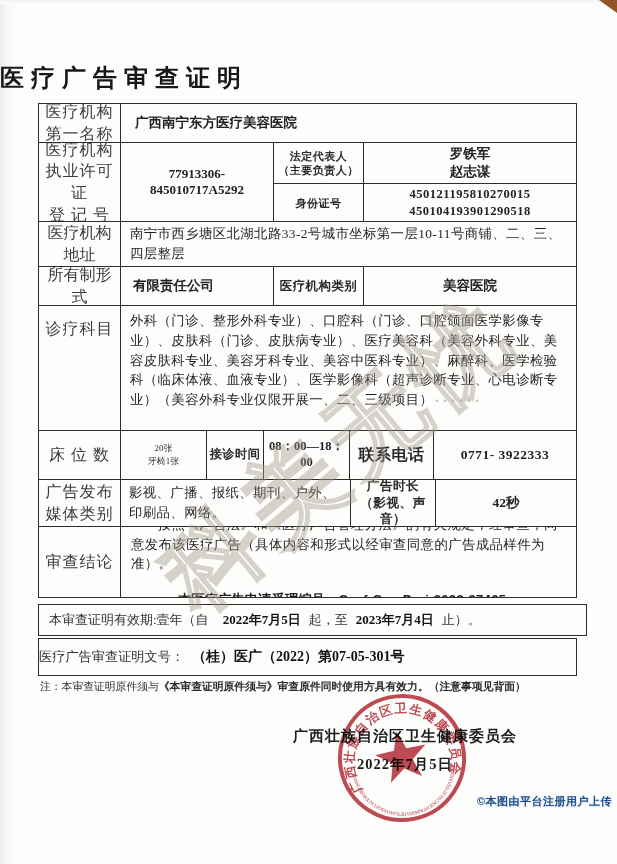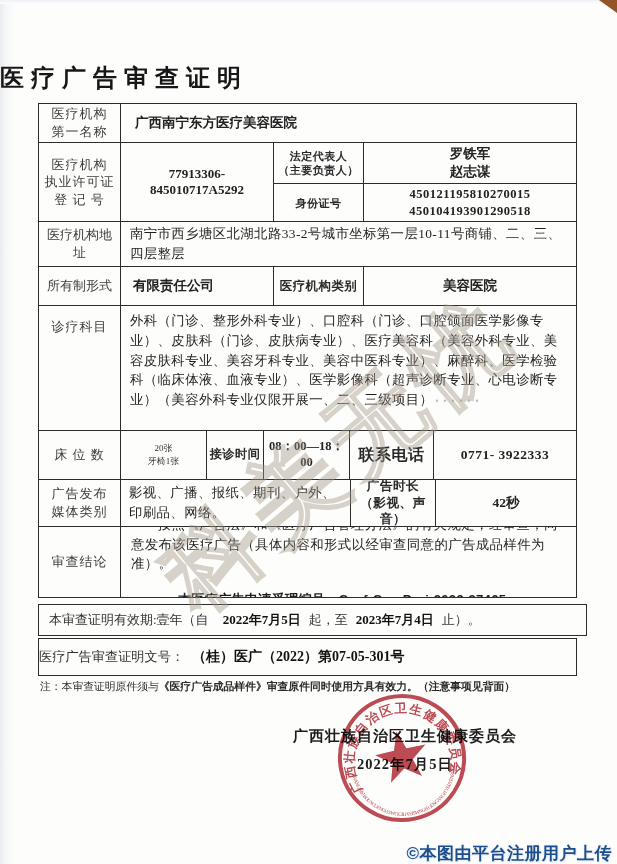--- a/index.html
+++ b/index.html
@@ -16,21 +16,21 @@
     font-size:24px;font-weight:700;letter-spacing:7px;color:#171717;margin-top:14px;}
   
   .box{position:absolute;left:38px;width:537px;border:1.6px solid #2c2c2c;box-sizing:content-box;background:transparent;}
   .main-table{top:103px;}
   .row{display:flex;border-bottom:1.4px solid #2c2c2c;overflow:hidden;}
   .row:last-child{border-bottom:none;}
   .cell{border-right:1.4px solid #2c2c2c;box-sizing:border-box;padding:2px 4px;
     display:flex;align-items:center;justify-content:center;text-align:center;overflow:hidden;}
   .cell:last-child{border-right:none;}
   .cell.left{justify-content:flex-start;text-align:left;}
-  .lbl{font-size:13px;font-weight:500;color:#3d3d3d;letter-spacing:1px;line-height:1.35;}
+  .lbl{font-size:16px;font-weight:500;color:#3d3d3d;letter-spacing:1px;line-height:1.35;}
   .lbl2{font-size:11px;font-weight:600;color:#2a2a2a;letter-spacing:.5px;line-height:1.3;}
   .val{font-size:13.5px;font-weight:600;color:#222;}
   .preline{white-space:pre-line;}
   .w82{width:82px;flex:none;} .w153{width:153px;flex:none;} .w90{width:90px;flex:none;}
   .w86{width:86px;flex:none;} .w57{width:57px;flex:none;} .w84{width:84px;flex:none;}
   .w230{width:230px;flex:none;} .w85{width:85px;flex:none;align-items:center;}
   .grow{flex:1;}
   .subcol{flex:1;display:flex;flex-direction:column;}
   .subrow{display:flex;flex:1;border-bottom:1.4px solid #2c2c2c;}
   .subrow:last-child{border-bottom:none;}
@@ -55,23 +55,23 @@
   .note-em{font-weight:700;}
   .issuer{position:absolute;left:250px;top:727px;width:310px;text-align:center;z-index:2;}
   .issuer-name{font-size:15px;font-weight:700;letter-spacing:1px;color:#1c1c1c;}
   .issuer-date{margin-top:9px;font-size:14.5px;font-weight:700;letter-spacing:1px;color:#1c1c1c;}
   .stamp{position:absolute;left:332px;top:688px;z-index:3;transform:rotate(-12deg);
     opacity:.88;mix-blend-mode:multiply;}
   .watermark{position:absolute;left:70px;top:390px;width:540px;z-index:2;pointer-events:none;
     transform:rotate(-40deg);transform-origin:50% 50%;text-align:center;
     font-size:96px;font-weight:700;letter-spacing:10px;white-space:nowrap;
     color:transparent;-webkit-text-stroke:2px rgba(164,154,138,.55);opacity:.8;}
-  .attribution{position:absolute;right:5px;top:842px;z-index:4;
+  .attribution{position:absolute;right:5px;top:794px;z-index:4;
     font-family:"Liberation Sans","DejaVu Sans",sans-serif;
-    font-size:17px;font-weight:700;color:#1c4e8d;letter-spacing:.5px;
+    font-size:11px;font-weight:700;color:#1c4e8d;letter-spacing:.5px;
     text-shadow:0 0 2px #e9eef5,0 0 3px #f0f3f8,1px 1px 1px #dfe6ee;}
 </style>
 </head>
 <body>
 
 <div class="page">
   <div class="edge-top"></div>
   <div class="fold-corner"></div>
 
   <div class="title">医疗广告审查证明</div>
@@ -217,21 +217,21 @@
     <span class="v-normal">止）。</span>
   </div>
 
   <div class="box certno-box">
     <span class="v-normal">医疗广告审查证明文号：</span>
     <span class="gap-xs"></span>
     <span class="v-bold" style="font-size:14px">（桂）医广（2022）第07-05-301号</span>
   </div>
 
   <div class="note-line">
-    <span>注：本审查证明原件须与</span><span class="note-em">《医疗广告成品样件》审查原件同时使用方具有效力。（注意事项见背面）</span>
+    <span>注：本审查证明原件须与</span><span class="note-em">《本审查证明原件须与》审查原件同时使用方具有效力。（注意事项见背面）</span>
   </div>
 
   <div class="issuer">
     <div class="issuer-name">广西壮族自治区卫生健康委员会</div>
     <div class="issuer-date">2022年7月5日</div>
   </div>
 
   <svg class="stamp" width="140" height="140" viewBox="0 0 140 140">
     <g transform="translate(70,70)">
       <circle r="62" fill="none" stroke="#b5323c" stroke-width="4"></circle>

